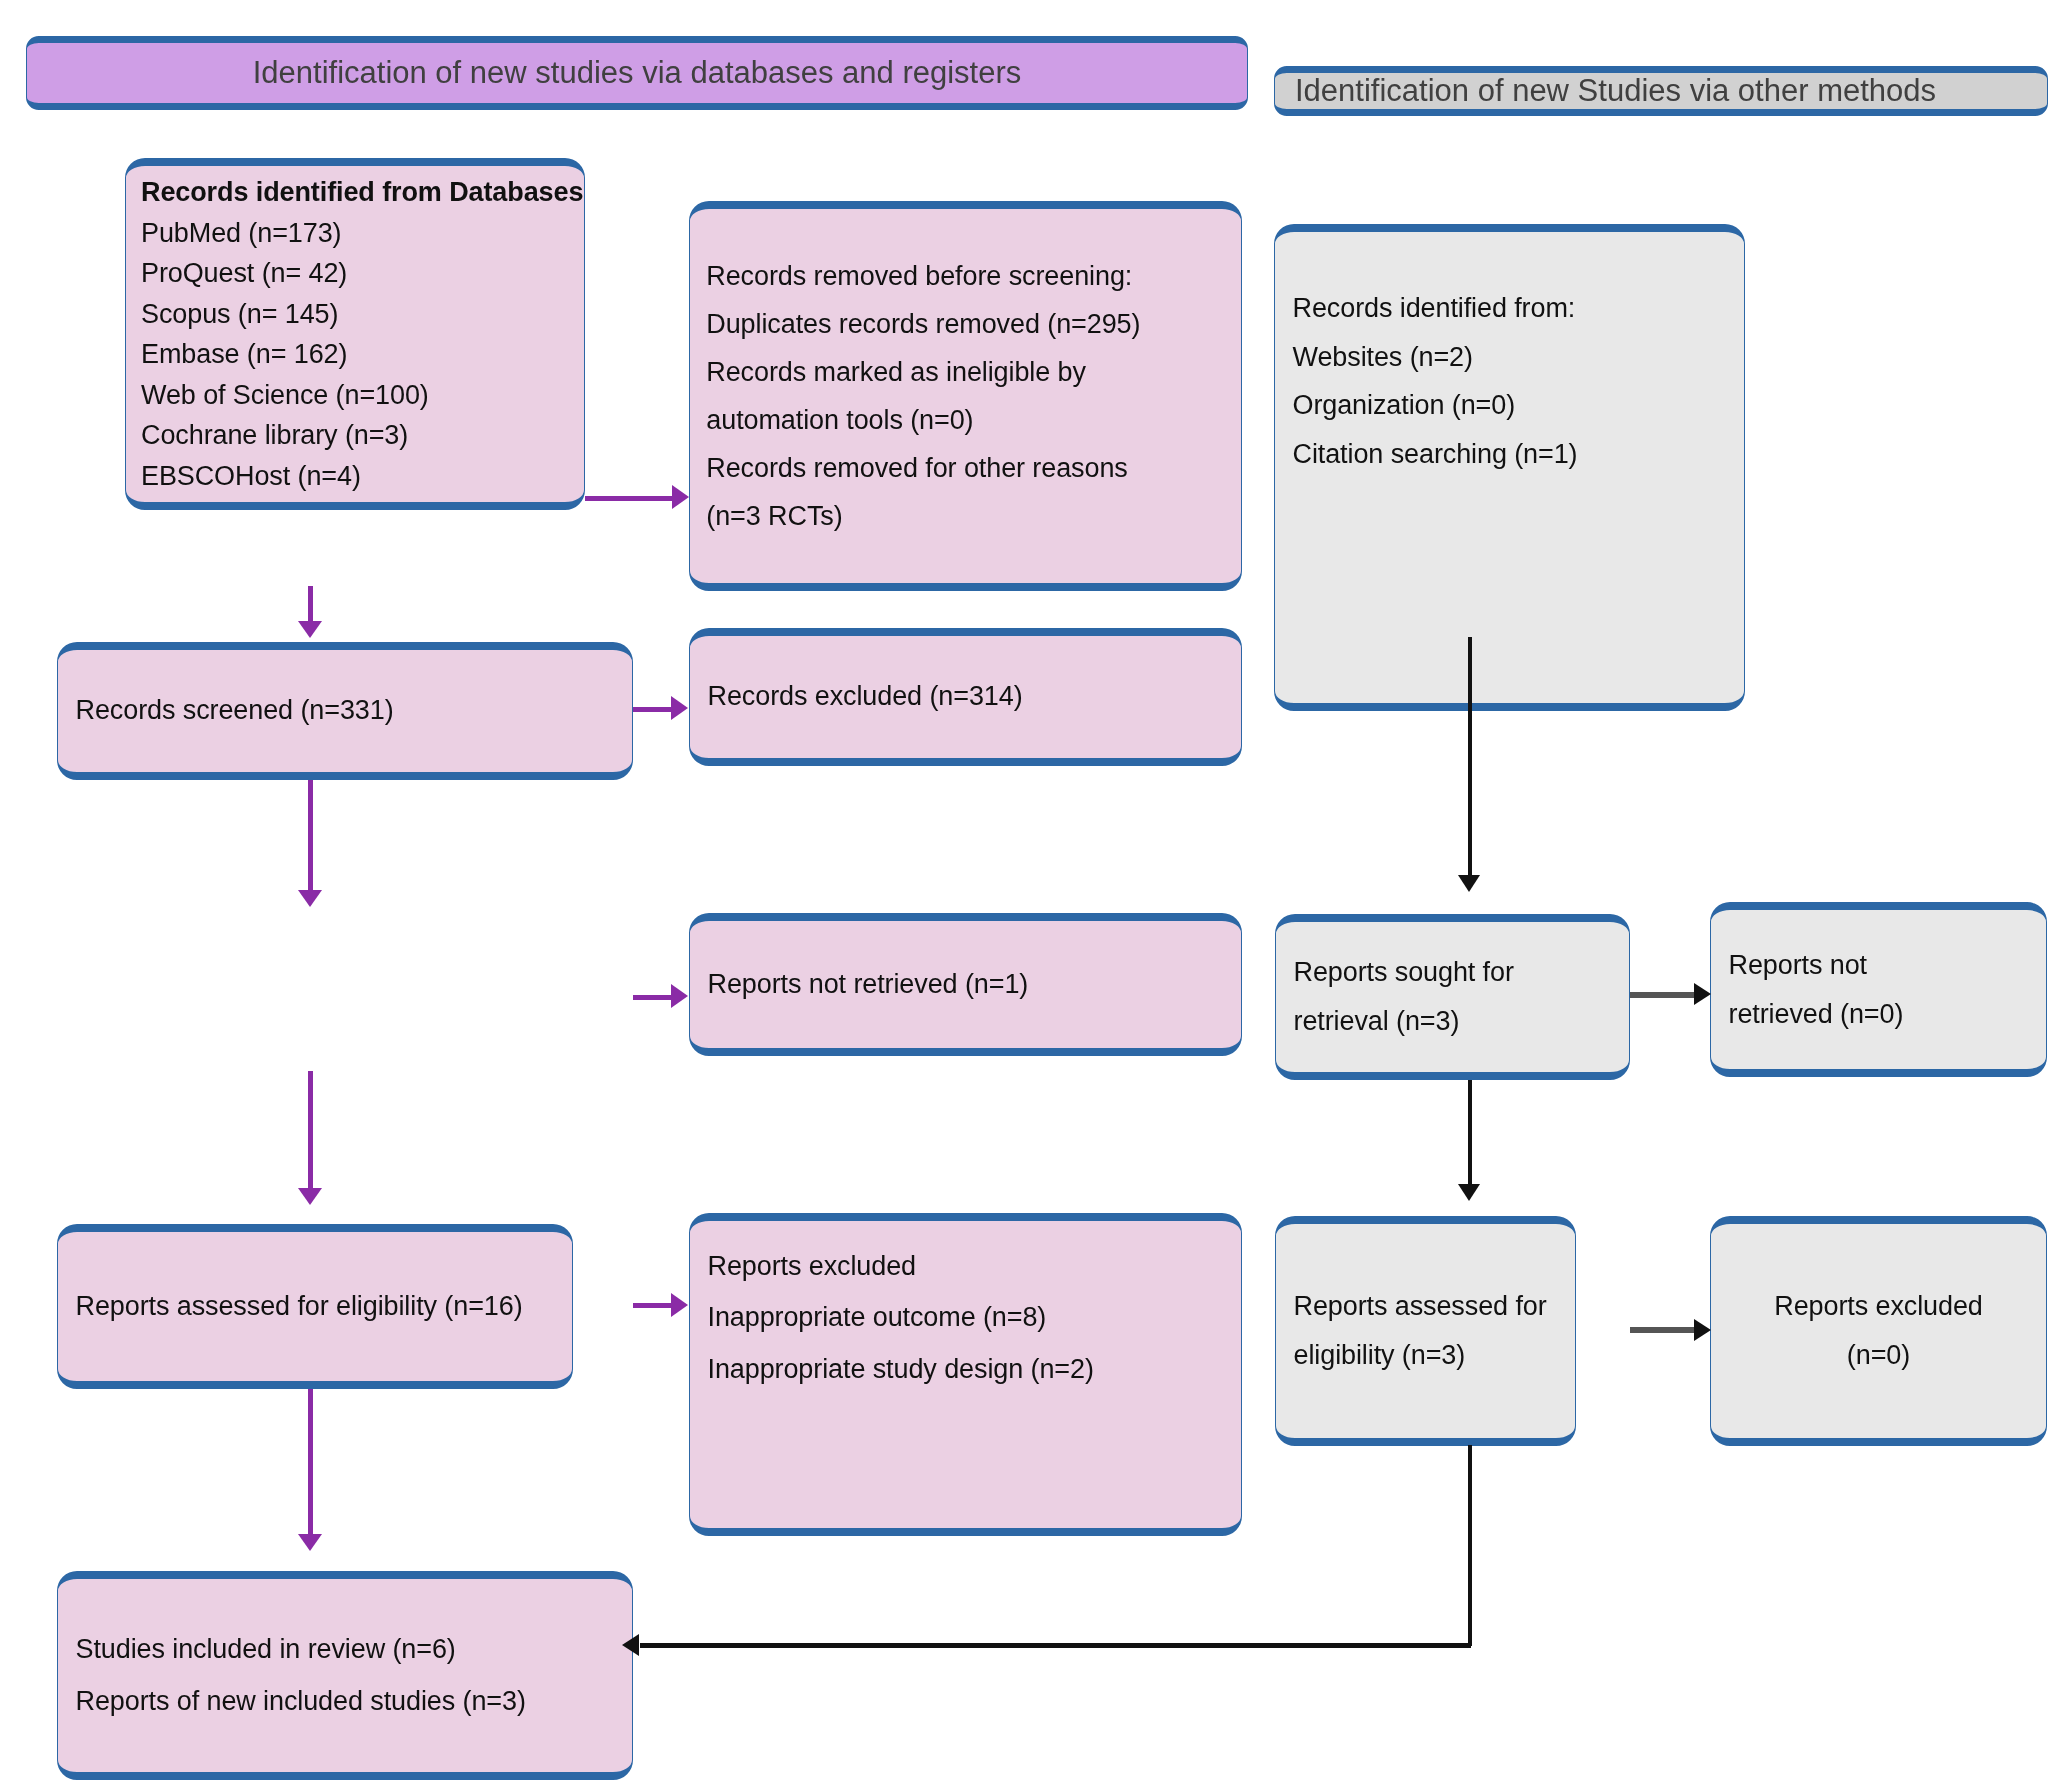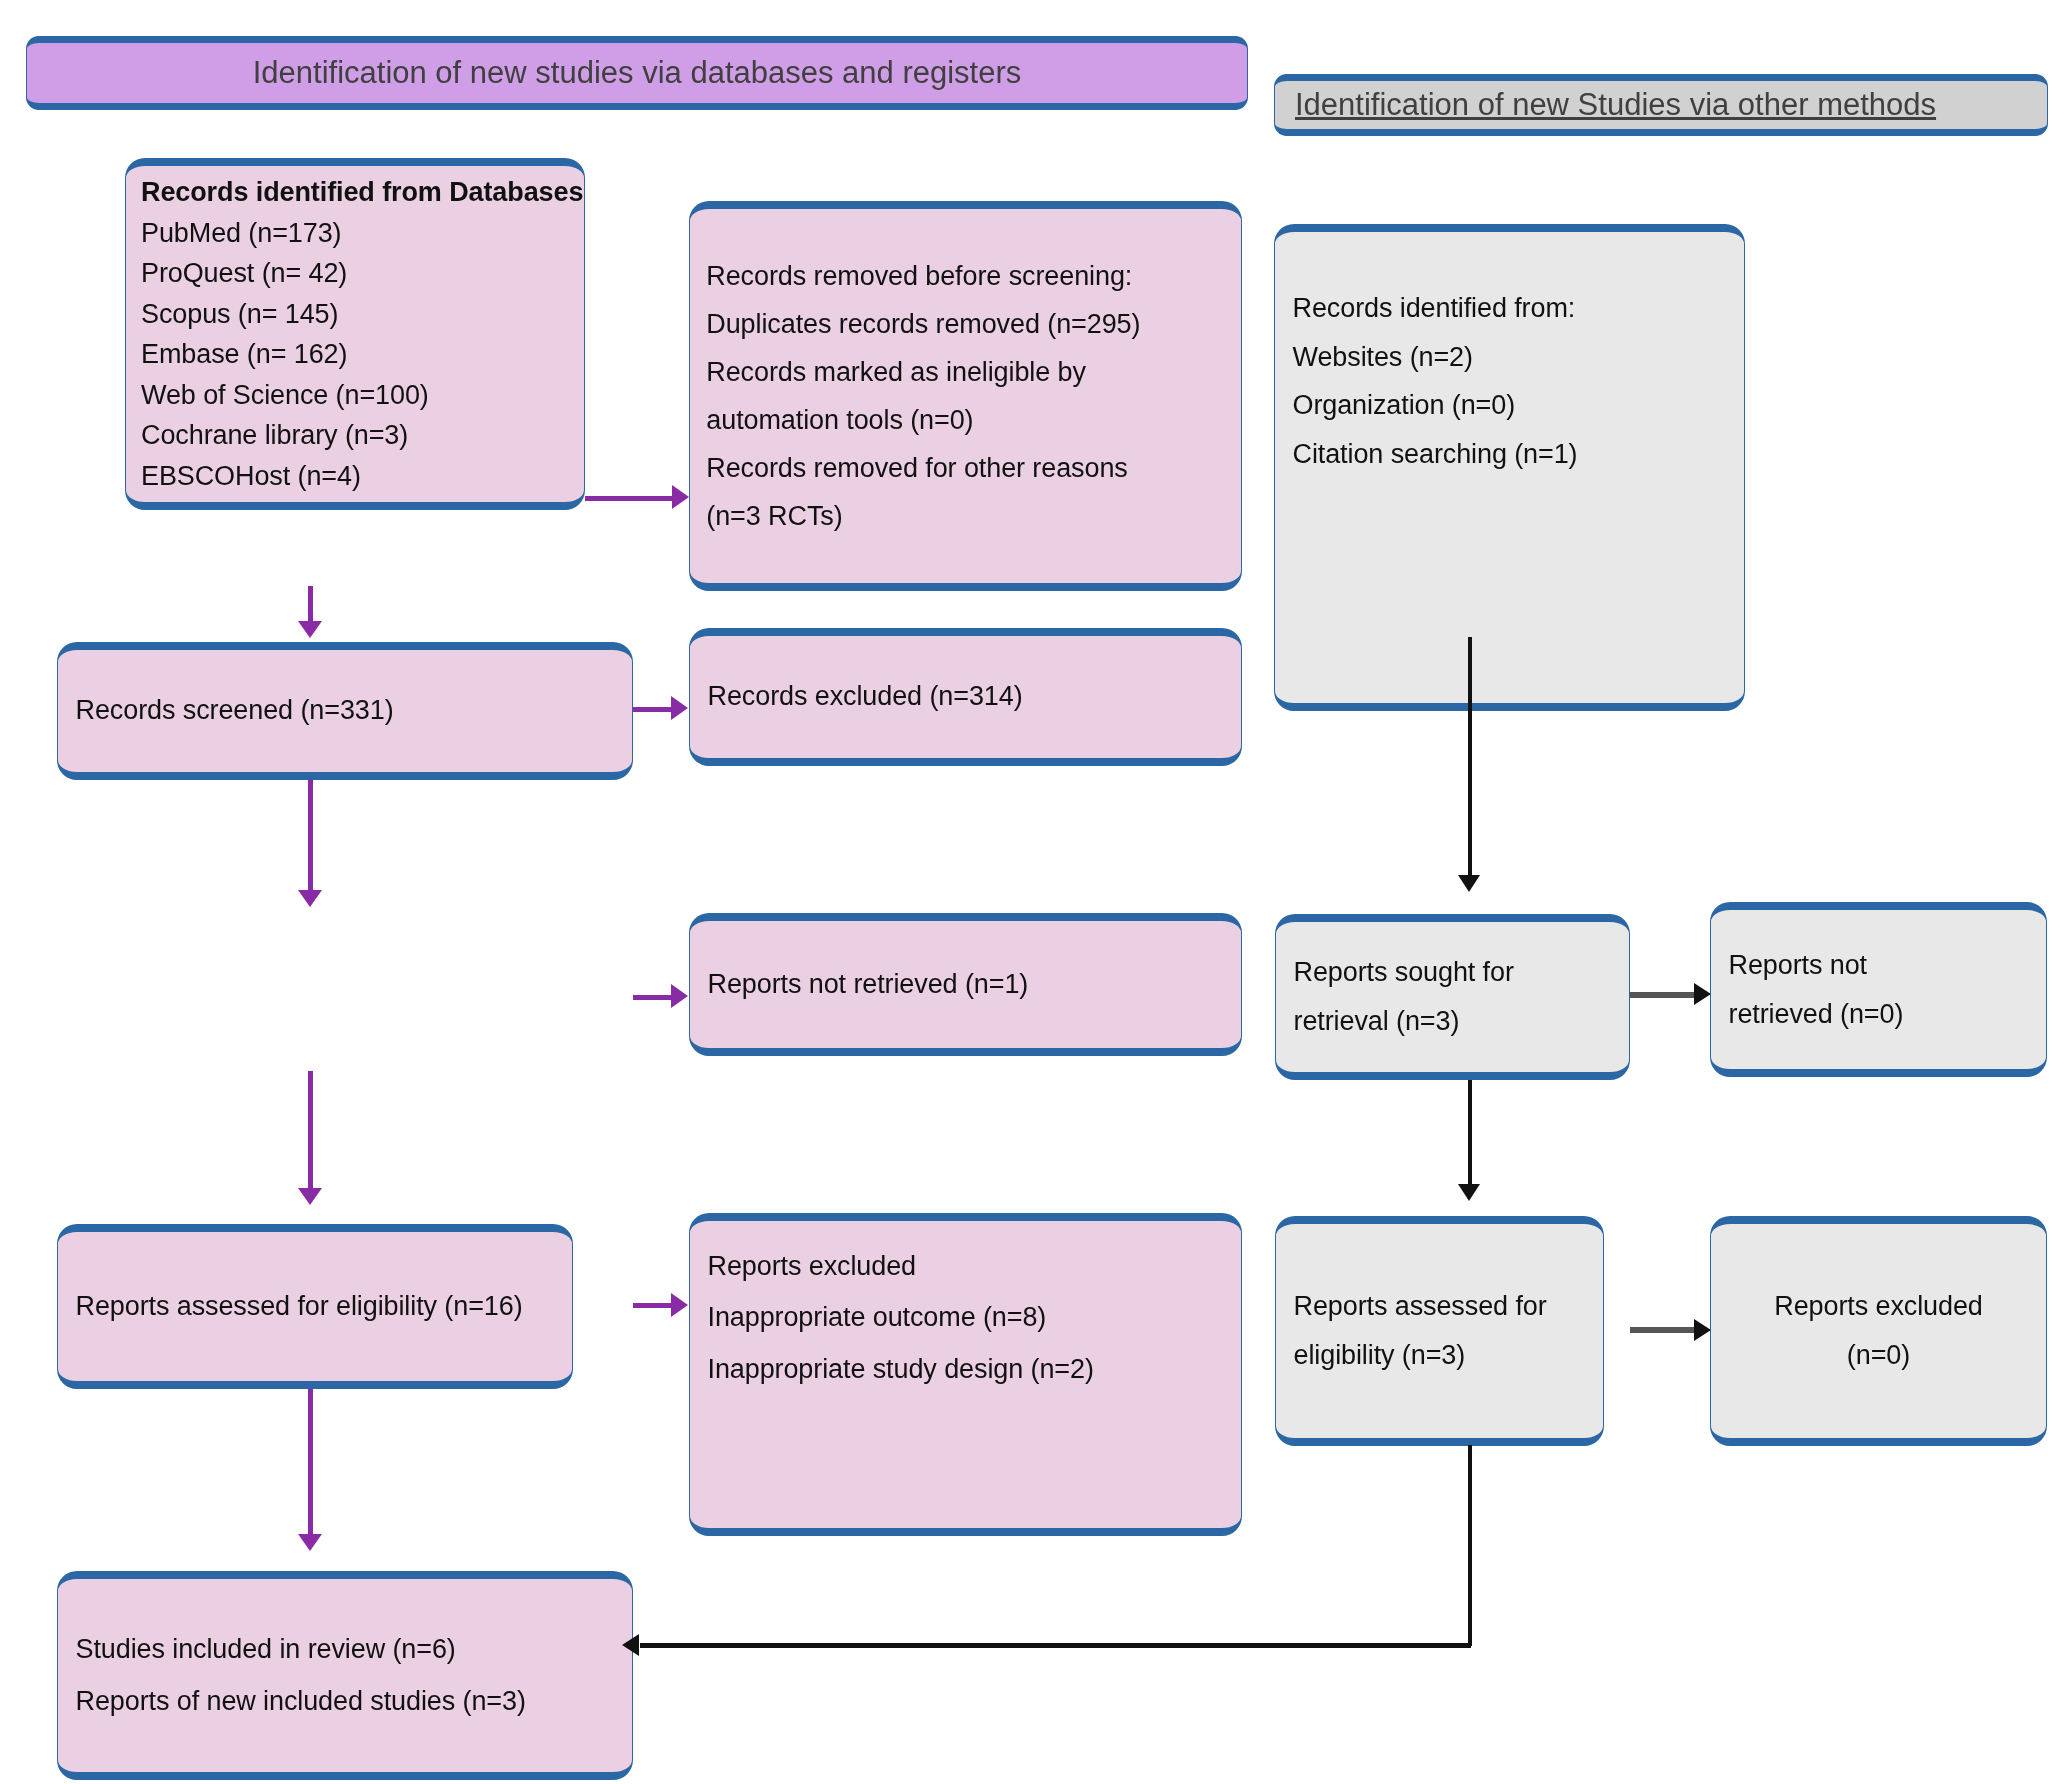--- a/index.html
+++ b/index.html
@@ -85,21 +85,21 @@
 </style>
 </head>
 <body>
 
 <div id="canvas">
 
   <div class="banner purple" style="left:26px;top:36px;width:1222px;height:74px;">
     <span>Identification of new studies via databases and registers</span>
   </div>
 
-  <div class="banner grey" style="left:1274px;top:74px;width:774px;height:62px;text-decoration:underline;">
+  <div class="banner grey" style="left:1274px;top:66px;width:774px;height:50px;">
     <span>Identification of new Studies via other methods</span>
   </div>
 
   <div class="node pink" style="left:125px;top:158px;width:460px;height:352px;font-size:27px;padding:9.3px 15px;line-height:1.50;">
     <span class="ln" style="font-weight:bold;font-size:27px;">Records identified from Databases</span>
     <span class="ln"> PubMed (n=173)</span>
     <span class="ln">ProQuest (n= 42)</span>
     <span class="ln">Scopus (n= 145)</span>
     <span class="ln">Embase (n= 162)</span>
     <span class="ln">Web of Science (n=100)</span>
@@ -154,21 +154,21 @@
   <div class="node grey" style="left:1275px;top:914px;width:355px;height:166px;line-height:1.80;">
     <span class="ln">Reports sought for</span>
     <span class="ln">retrieval (n=3)</span>
   </div>
 
   <div class="node grey" style="left:1710px;top:902px;width:337px;height:175px;line-height:1.80;">
     <span class="ln">Reports not</span>
     <span class="ln">retrieved  (n=0)</span>
   </div>
 
-  <div class="node grey" style="left:1275px;top:1216px;width:329px;height:230px;line-height:1.80;">
+  <div class="node grey" style="left:1275px;top:1216px;width:301px;height:230px;line-height:1.80;">
     <span class="ln">Reports assessed  for</span>
     <span class="ln">eligibility (n=3)</span>
   </div>
 
   <div class="node grey" style="left:1710px;top:1216px;width:337px;height:230px;line-height:1.80;align-items:center;text-align:center;">
     <span class="ln">Reports excluded</span>
     <span class="ln">(n=0)</span>
   </div>
 
   <div class="hline purple" style="left:585px;top:496px;width:88px;"></div>

